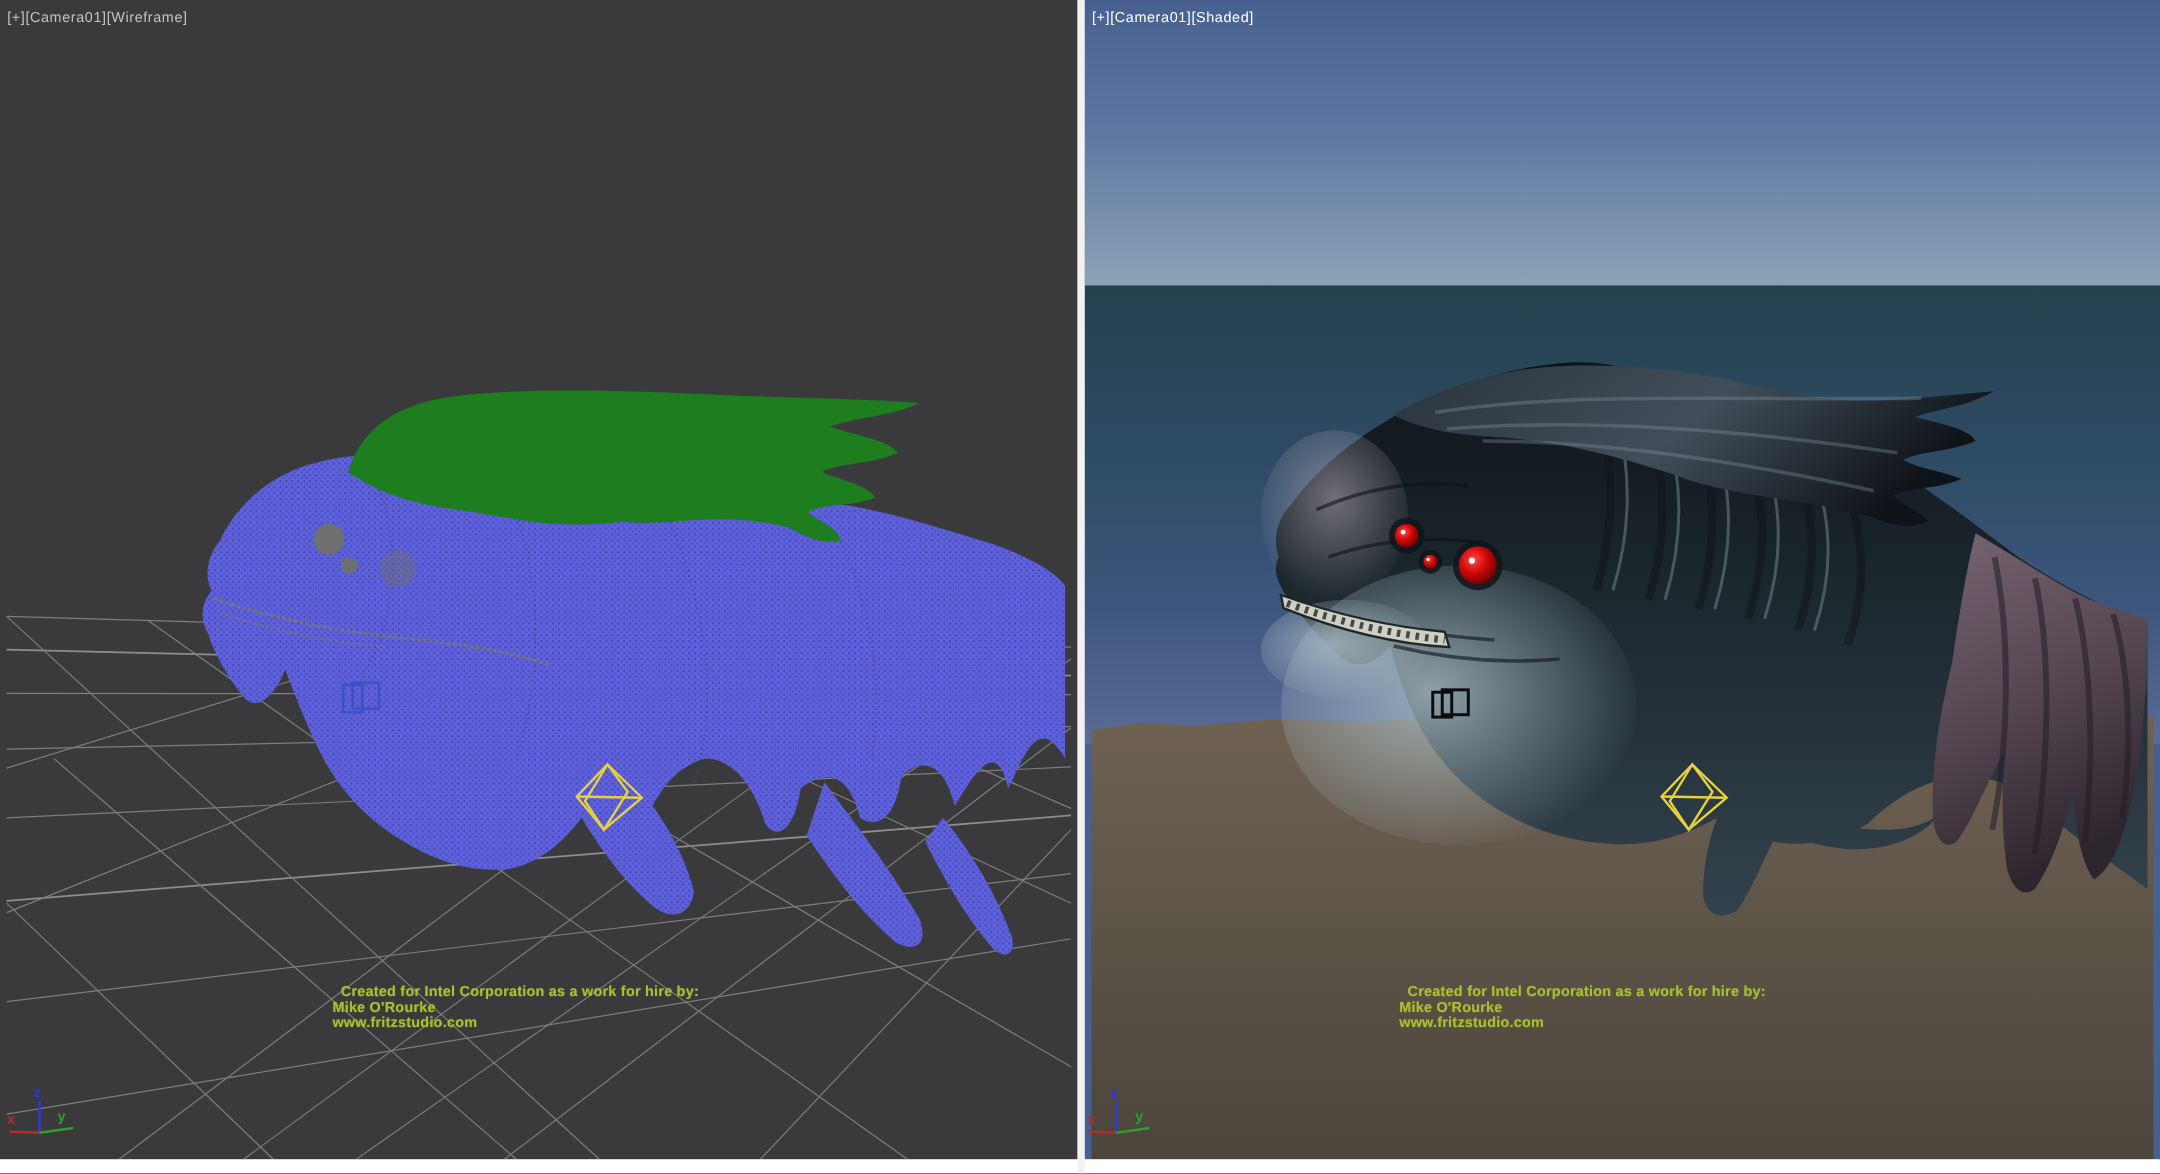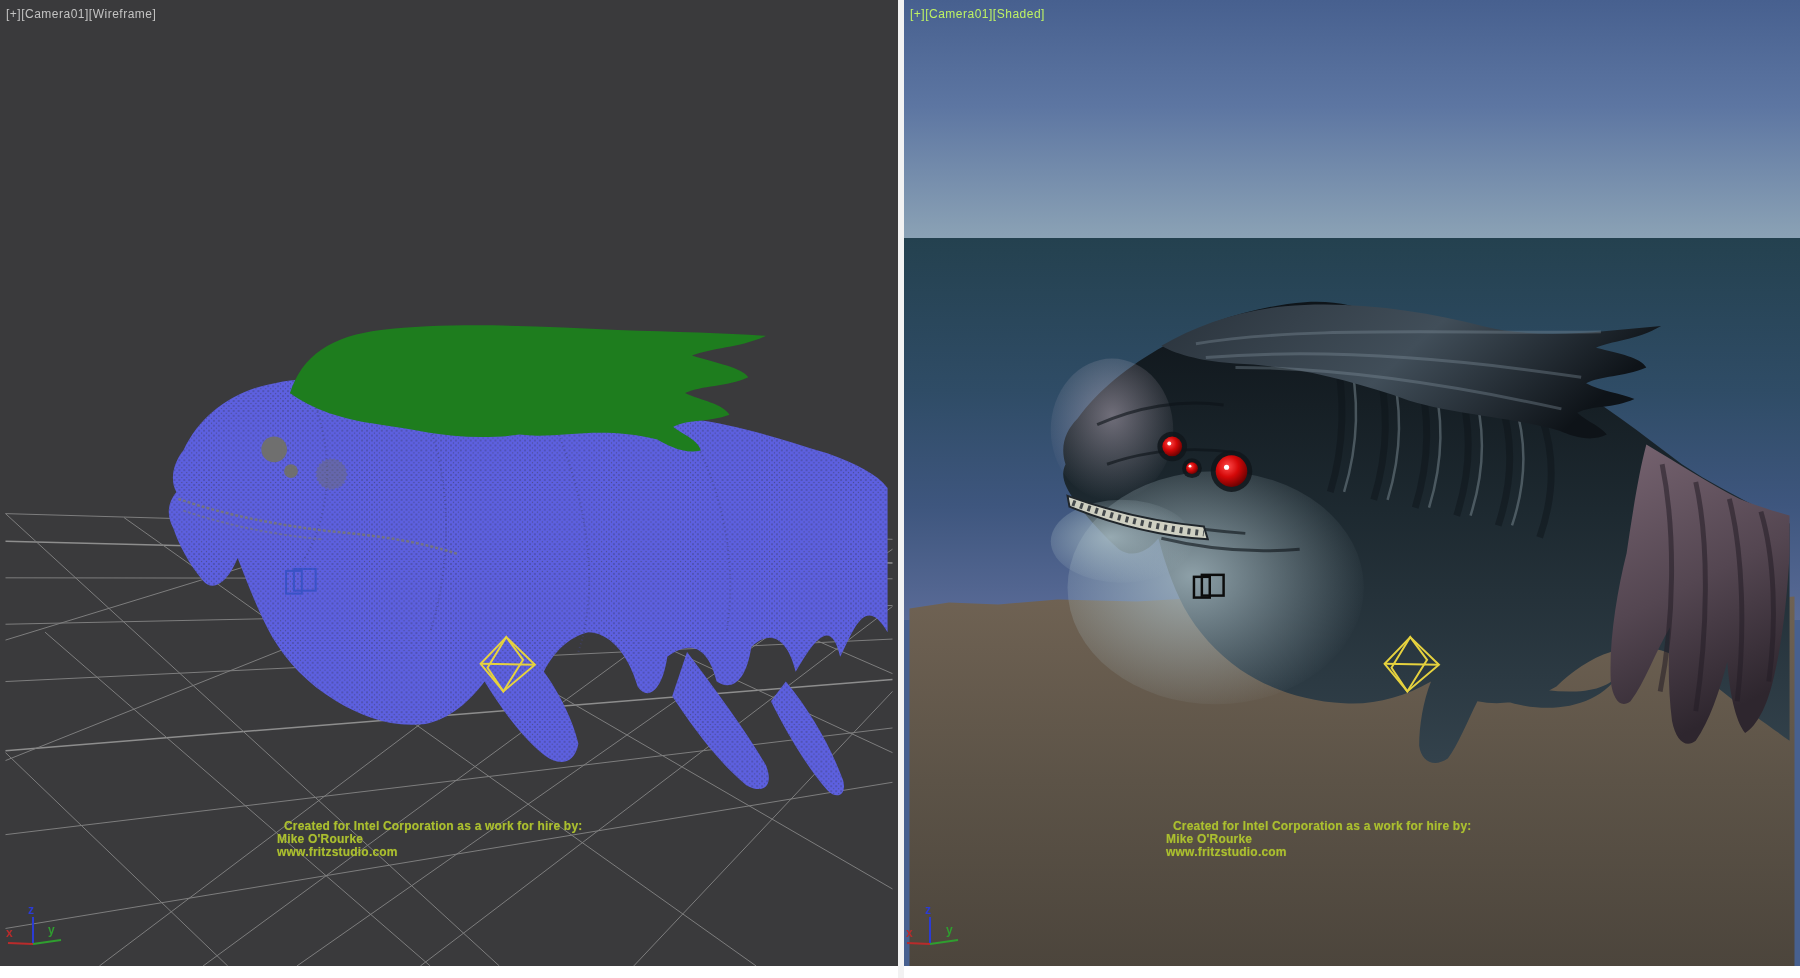--- a/index.html
+++ b/index.html
@@ -4,21 +4,21 @@
 <style>
   html,body{margin:0;padding:0;background:#222;}
   #stage{position:relative;width:1800px;height:978px;overflow:hidden;
          font-family:"Liberation Sans",sans-serif;background:#fff;}
   .viewport{position:absolute;top:0;height:966px;overflow:hidden;}
   #vp-left{left:0;width:898px;background:#3a3a3c;}
   #vp-right{left:904px;width:896px;background:#47608f;}
   #vp-divider{position:absolute;top:0;left:898px;width:6px;height:978px;background:#f2f2f2;}
   .vp-label{position:absolute;left:6px;top:7px;font-size:12px;letter-spacing:.5px;z-index:30;cursor:default;}
   #vp-left .vp-label{color:#c3c3c3;}
-  #vp-right .vp-label{color:#bef264;}
+  #vp-right .vp-label{color:#ffffff;}
   .scene{position:absolute;left:0;top:0;width:100%;height:100%;z-index:10;}
   
   .sky-upper{position:absolute;left:0;top:0;width:100%;height:238px;z-index:1;
     background:linear-gradient(to bottom,#47608f 0%,#5d76a2 45%,#8ba2b5 100%);}
   .sky-lower{position:absolute;left:0;top:238px;width:100%;height:382px;z-index:1;
     background:linear-gradient(to bottom,#24414f 0%,#2f4c66 40%,#3e567e 70%,#5a6b97 100%);}
   .watermark{position:absolute;top:795px;z-index:25;color:#abbf2f;font-size:12px;
     font-weight:bold;line-height:13px;letter-spacing:.2px;
     text-shadow:0 0 1px rgba(171,191,47,.55);cursor:default;margin-top:25px;}
   #vp-left .watermark{left:277px;}

